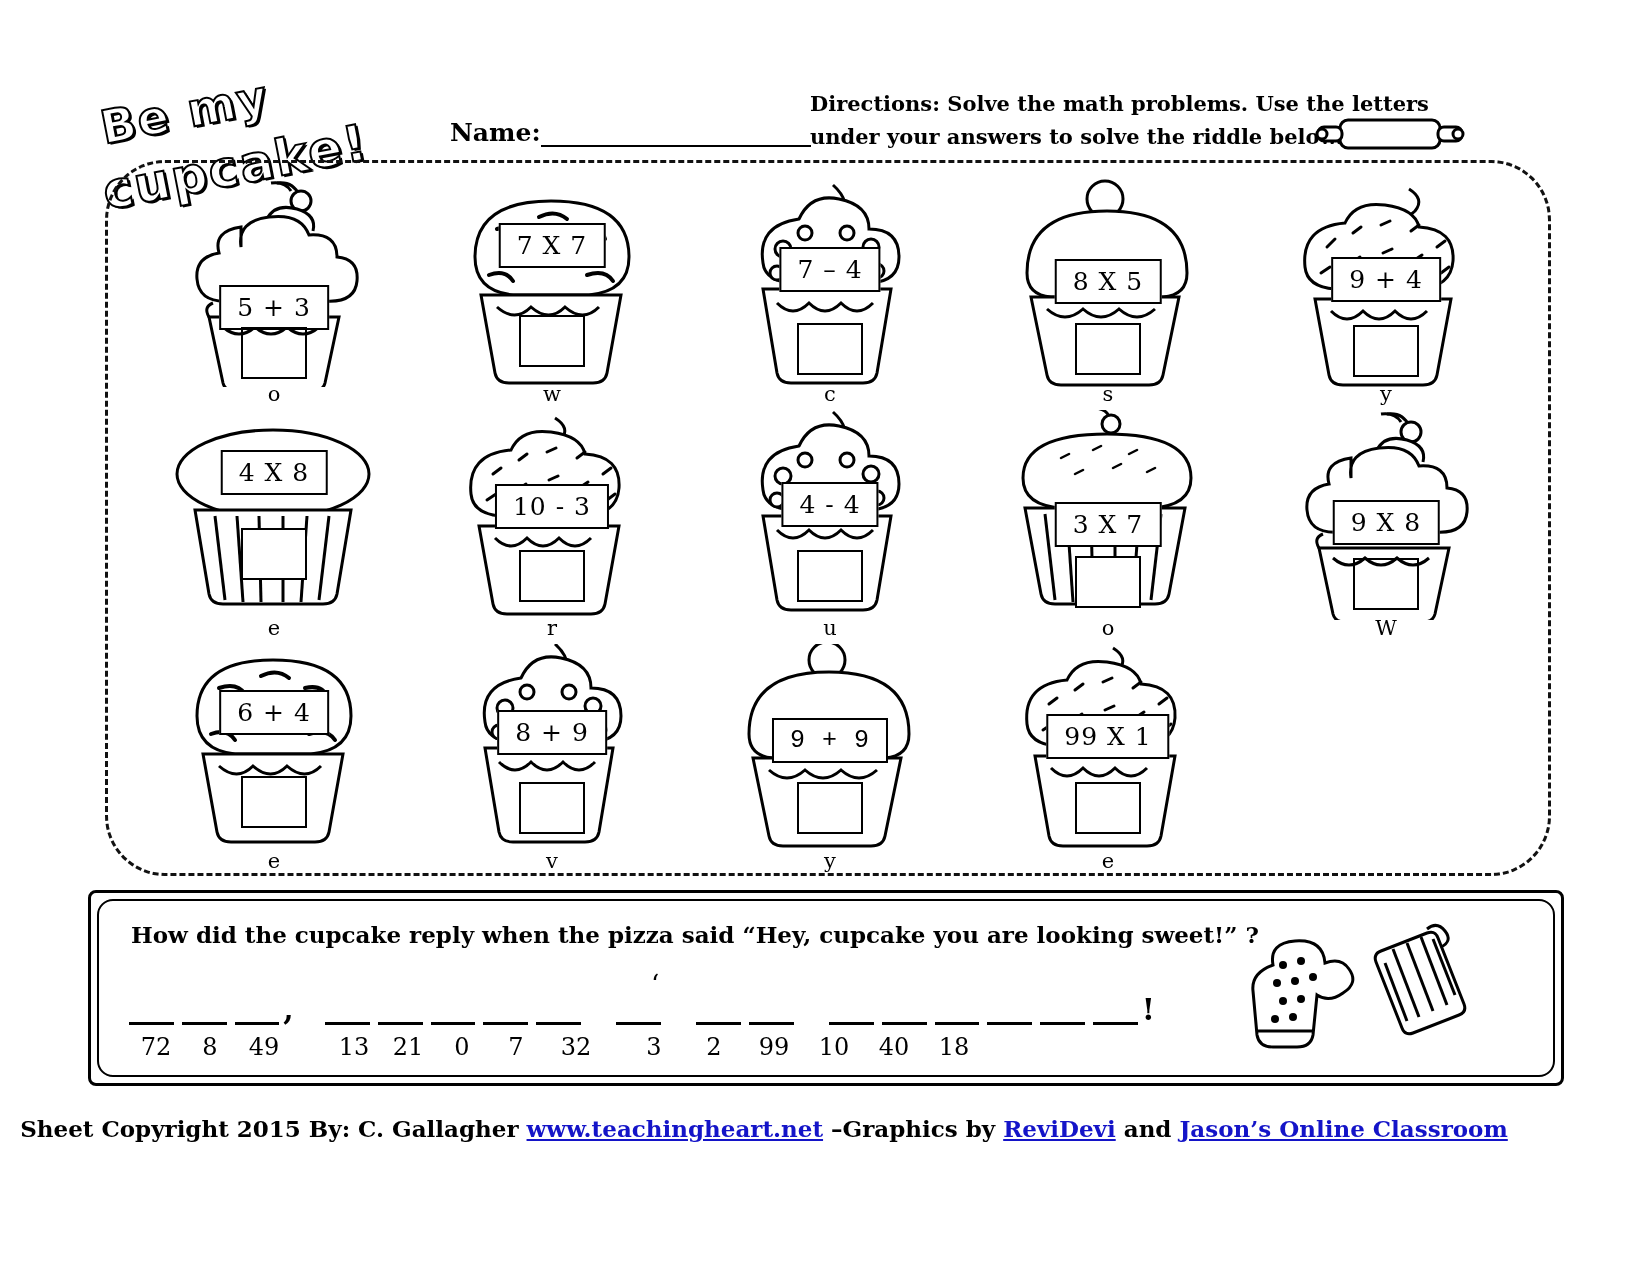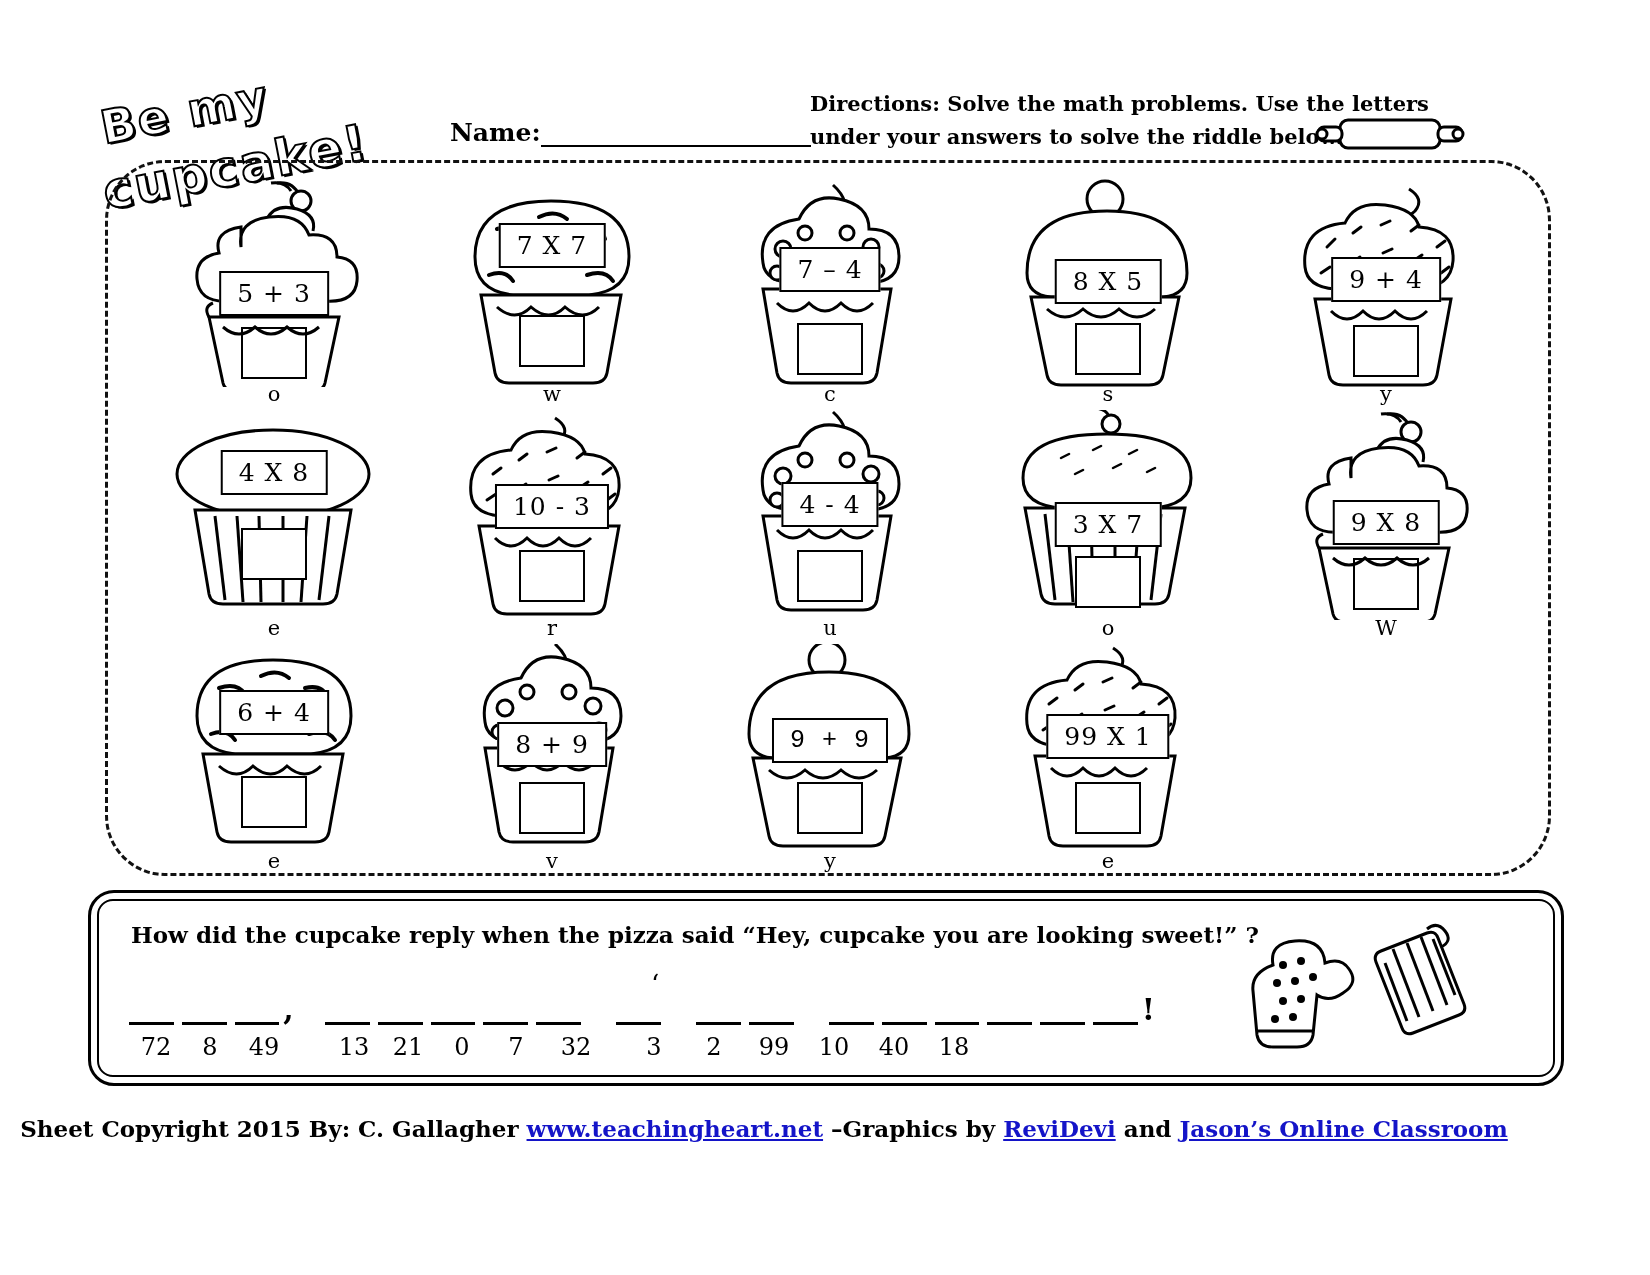--- a/index.html
+++ b/index.html
@@ -68,21 +68,21 @@
   .letter{
     position:absolute;left:50%;transform:translateX(-50%);
     bottom:2px;
     font-family:"DejaVu Serif", serif;
     font-size:21px;
   }
 
   
   .riddlebox{
     position:absolute;left:88px;top:890px;width:1470px;height:190px;
-    border:3px solid #000;border-radius:26px;
+    border:3px solid #000;border-radius:8px;
   }
   .riddlebox:before{
     content:"";position:absolute;left:6px;top:6px;right:6px;bottom:6px;
     border:2px solid #000;border-radius:16px;
   }
   .riddle-q{
     position:absolute;left:40px;top:28px;
     font-family:"DejaVu Serif", serif;
     font-weight:bold;font-size:23px;
   }
@@ -151,21 +151,21 @@
         <path d="M150 18 q-6 -14 -22 -12" fill="none" stroke="#000" stroke-width="3"></path>
         <circle cx="152" cy="24" r="10" fill="#fff" stroke="#000" stroke-width="3"></circle>
         <path d="M122 6 q14 -2 20 8" fill="none" stroke="#000" stroke-width="3"></path>
         <path d="M118 42 q8 -16 30 -10 q20 6 16 22" fill="#fff" stroke="#000" stroke-width="3"></path>
         <path d="M92 70 q-4 -26 28 -30 q32 -4 40 18 q28 -2 28 22 q22 2 20 24 q-2 22 -32 20 l-96 0 q-30 2 -32 -22 q-2 -22 22 -26 q-6 -22 22 -26z" fill="#fff" stroke="#000" stroke-width="3"></path>
         <path d="M64 126 q-10 4 -4 14 q6 10 22 8" fill="#fff" stroke="#000" stroke-width="3"></path>
         <path d="M60 140 l14 66 q2 8 12 8 l78 0 q10 0 12 -8 l14 -66z" fill="#fff" stroke="#000" stroke-width="3"></path>
         <path d="M74 150 q16 14 32 0 q16 14 32 0 q16 14 32 0" fill="none" stroke="#000" stroke-width="3"></path>
       </svg>
     </div>
-    <div class="problem" style="top:96px;">5 + 3</div>
+    <div class="problem" style="top:110px;">5 + 3</div>
     <div class="answer-box" style="position:absolute;left:50%;transform:translateX(-50%);top:152px;width:62px;height:48px;border:2px solid #000;"></div>
     <div class="letter">o</div>
   </div>
 
   <div class="cell">
     <div class="cupcake">
       <svg width="250" height="210" viewBox="0 0 250 210">
         <path d="M48 80 q0 -56 76 -56 q78 0 78 56 q0 34 -40 38 l-76 0 q-38 -4 -38 -38z" fill="#fff" stroke="#000" stroke-width="3"></path>
         <path d="M70 52 q18 -6 26 6" fill="none" stroke="#000" stroke-width="4" stroke-linecap="round"></path>
         <path d="M112 40 q16 -8 28 2" fill="none" stroke="#000" stroke-width="4" stroke-linecap="round"></path>
@@ -385,21 +385,21 @@
         <circle cx="78" cy="64" r="8" fill="#fff" stroke="#000" stroke-width="3"></circle>
         <circle cx="100" cy="48" r="7" fill="#fff" stroke="#000" stroke-width="3"></circle>
         <circle cx="142" cy="48" r="7" fill="#fff" stroke="#000" stroke-width="3"></circle>
         <circle cx="166" cy="62" r="8" fill="#fff" stroke="#000" stroke-width="3"></circle>
         <circle cx="72" cy="88" r="7" fill="#fff" stroke="#000" stroke-width="3"></circle>
         <circle cx="172" cy="86" r="7" fill="#fff" stroke="#000" stroke-width="3"></circle>
         <path d="M58 104 l14 84 q2 10 14 10 l72 0 q12 0 14 -10 l14 -84z" fill="#fff" stroke="#000" stroke-width="3"></path>
         <path d="M72 118 q16 16 32 0 q16 16 32 0 q16 16 32 0" fill="none" stroke="#000" stroke-width="3"></path>
       </svg>
     </div>
-    <div class="problem" style="top:80px;text-align:center;">8 + 9</div>
+    <div class="problem" style="top:68px;text-align:center;">8 + 9</div>
     <div class="answer-box" style="position:absolute;left:50%;transform:translateX(-50%);top:140px;width:62px;height:48px;border:2px solid #000;"></div>
     <div class="letter">v</div>
   </div>
 
   <div class="cell">
     <div class="cupcake">
       <svg width="250" height="210" viewBox="0 0 250 210">
         <circle cx="122" cy="16" r="18" fill="#fff" stroke="#000" stroke-width="3"></circle>
         <path d="M44 90 q0 -62 80 -62 q80 0 80 62 q0 22 -24 24 l-112 0 q-24 -2 -24 -24z" fill="#fff" stroke="#000" stroke-width="3"></path>
         <path d="M48 114 l16 78 q2 10 14 10 l88 0 q12 0 14 -10 l16 -78z" fill="#fff" stroke="#000" stroke-width="3"></path>

